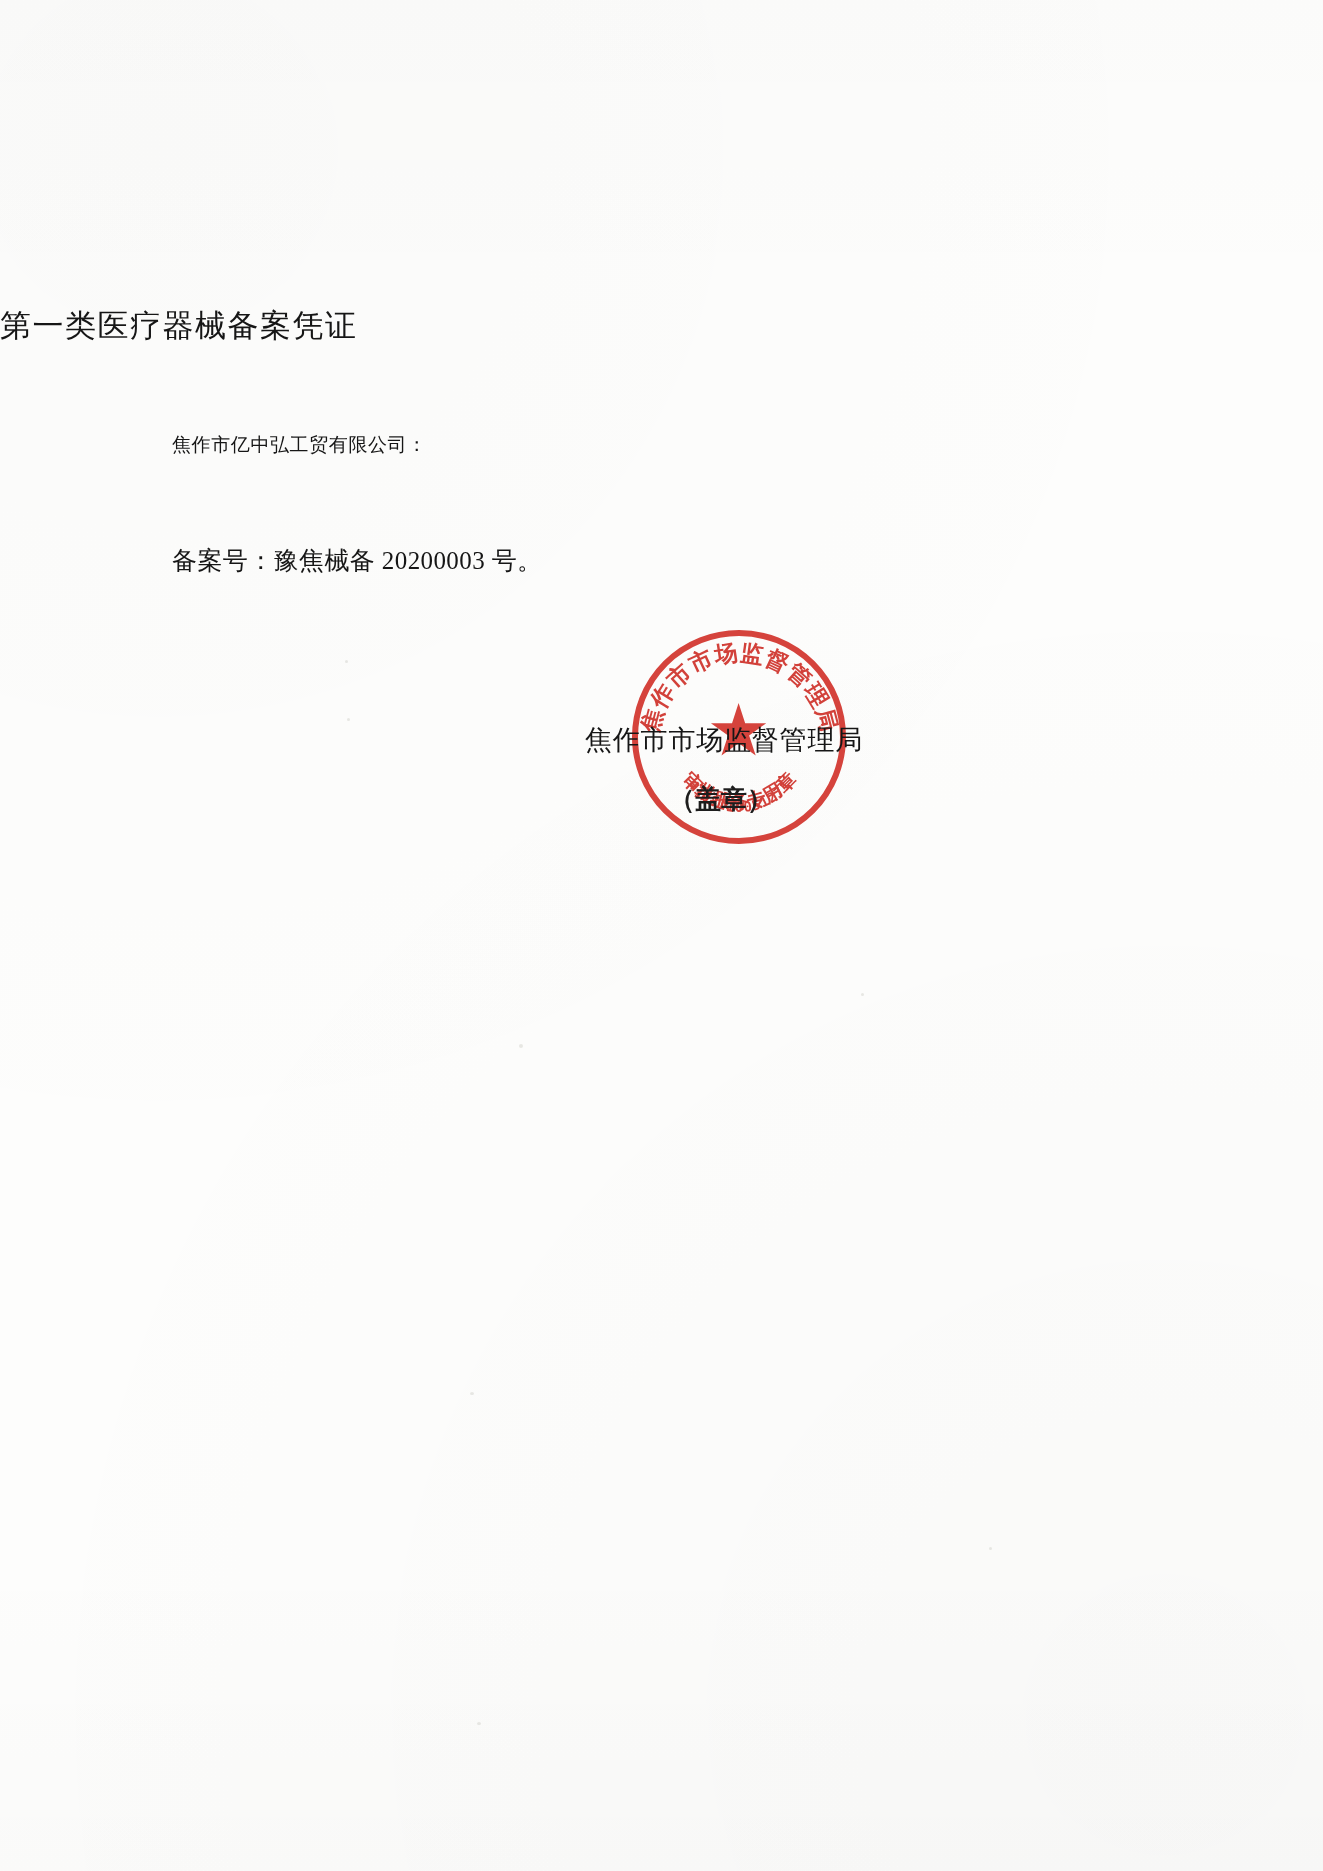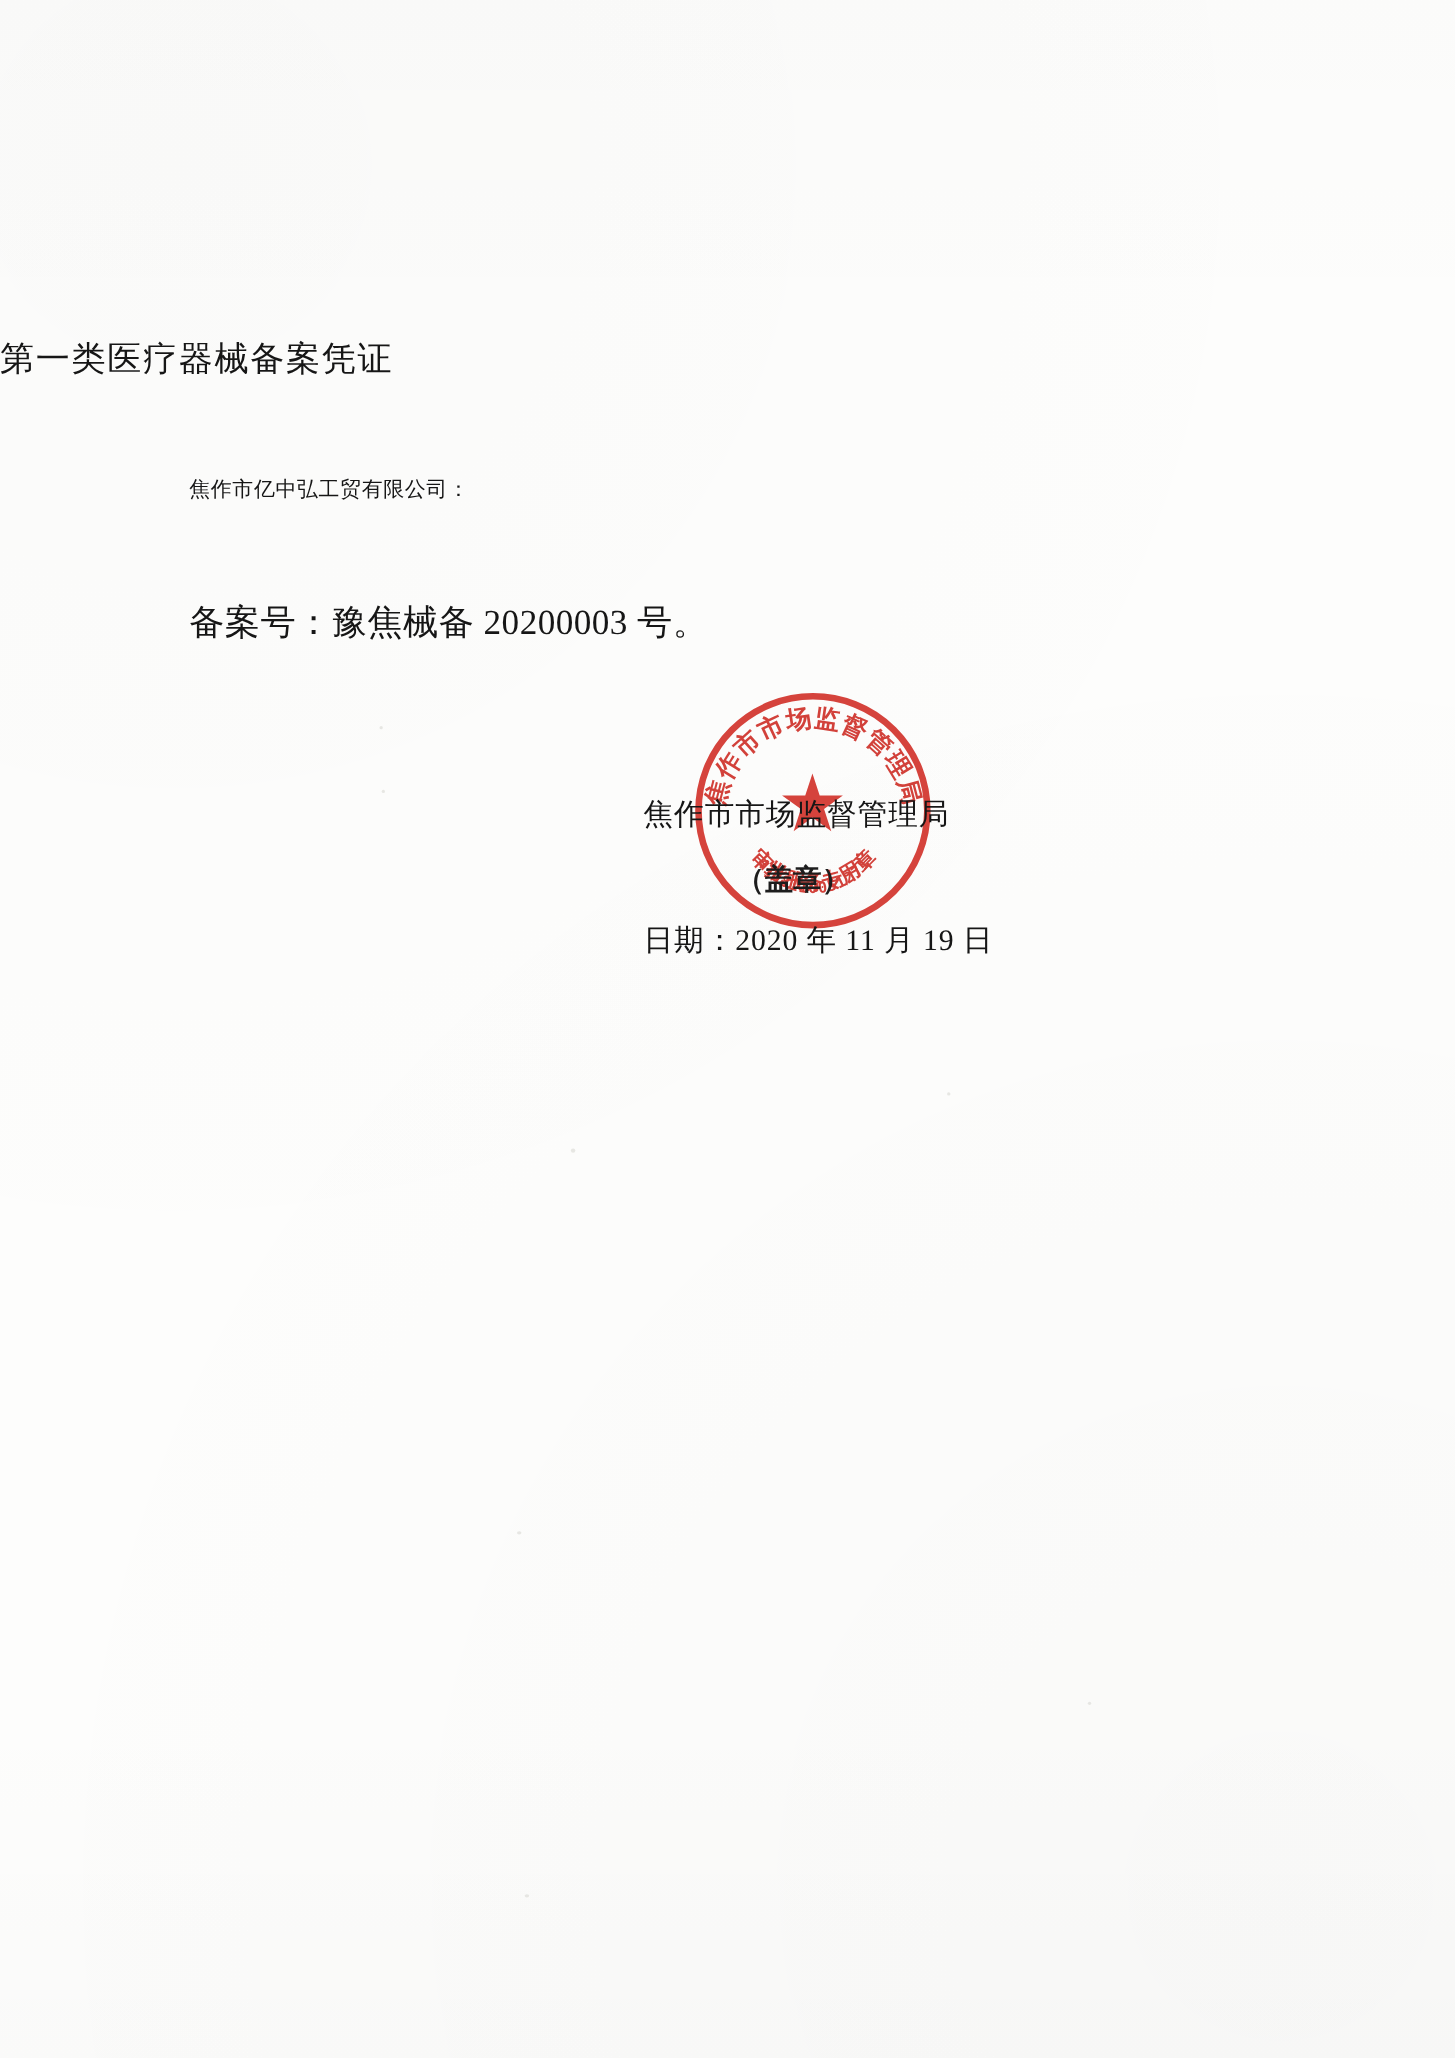--- a/index.html
+++ b/index.html
@@ -71,21 +71,21 @@
     letter-spacing: 0.4px;
     text-indent: 54px;
     color: #161616;
   }
 
   .body-line-2 {
     position: absolute;
     top: 544px;
     left: 172px;
     width: 980px;
-    font-size: 32px;
+    font-size: 25px;
     letter-spacing: 0.4px;
     color: #161616;
   }
 
   .signature-block {
     position: absolute;
     top: 722px;
     left: 585px;
     width: 430px;
   }
@@ -200,21 +200,20 @@
 
       <text class="seal-code">
         <textPath href="#arcCode" startOffset="50%" text-anchor="middle">4108110051271</textPath>
       </text>
     </svg>
   </div>
 
   <div class="signature-block">
     <div class="sig-org">焦作市市场监督管理局</div>
     <div class="sig-seal-note">（盖章）</div>
-    <div class="sig-date">日期：2020 年 11 月 19 日</div>
   </div>
 
   <div class="speck" style="left:345px; top:660px; width:3px; height:3px;"></div>
   <div class="speck" style="left:347px; top:718px; width:3px; height:3px;"></div>
   <div class="speck" style="left:519px; top:1044px; width:4px; height:4px;"></div>
   <div class="speck" style="left:861px; top:993px; width:3px; height:3px;"></div>
   <div class="speck" style="left:470px; top:1392px; width:4px; height:3px;"></div>
   <div class="speck" style="left:989px; top:1547px; width:3px; height:3px;"></div>
   <div class="speck" style="left:477px; top:1722px; width:4px; height:3px;"></div>
 </div>

